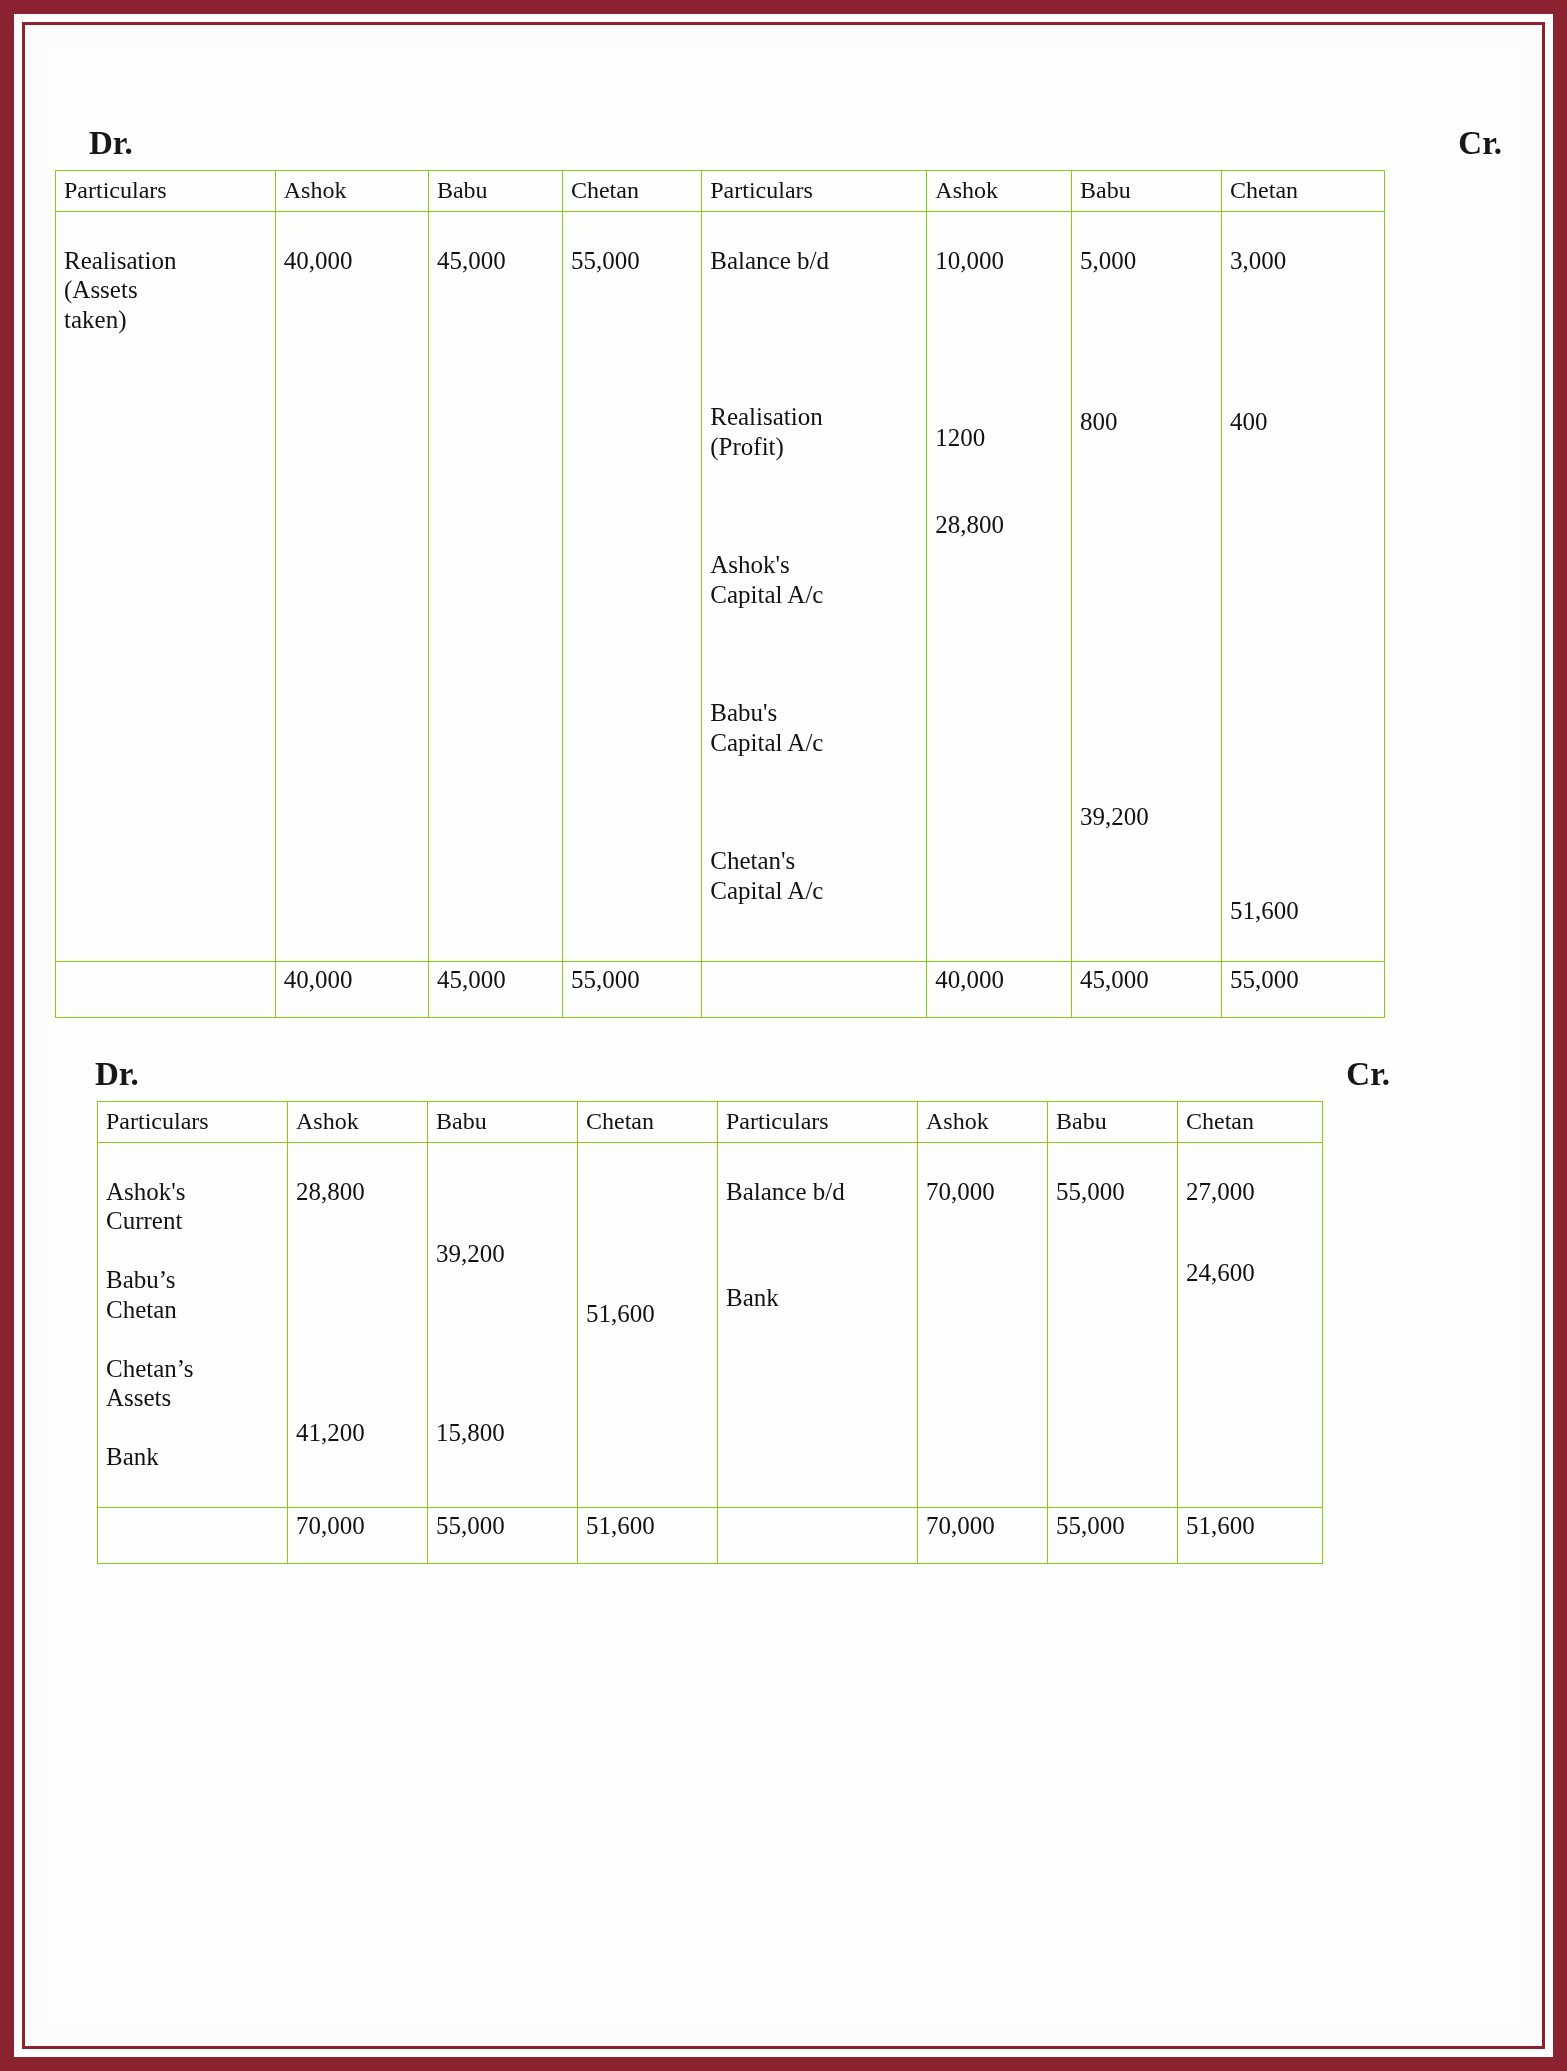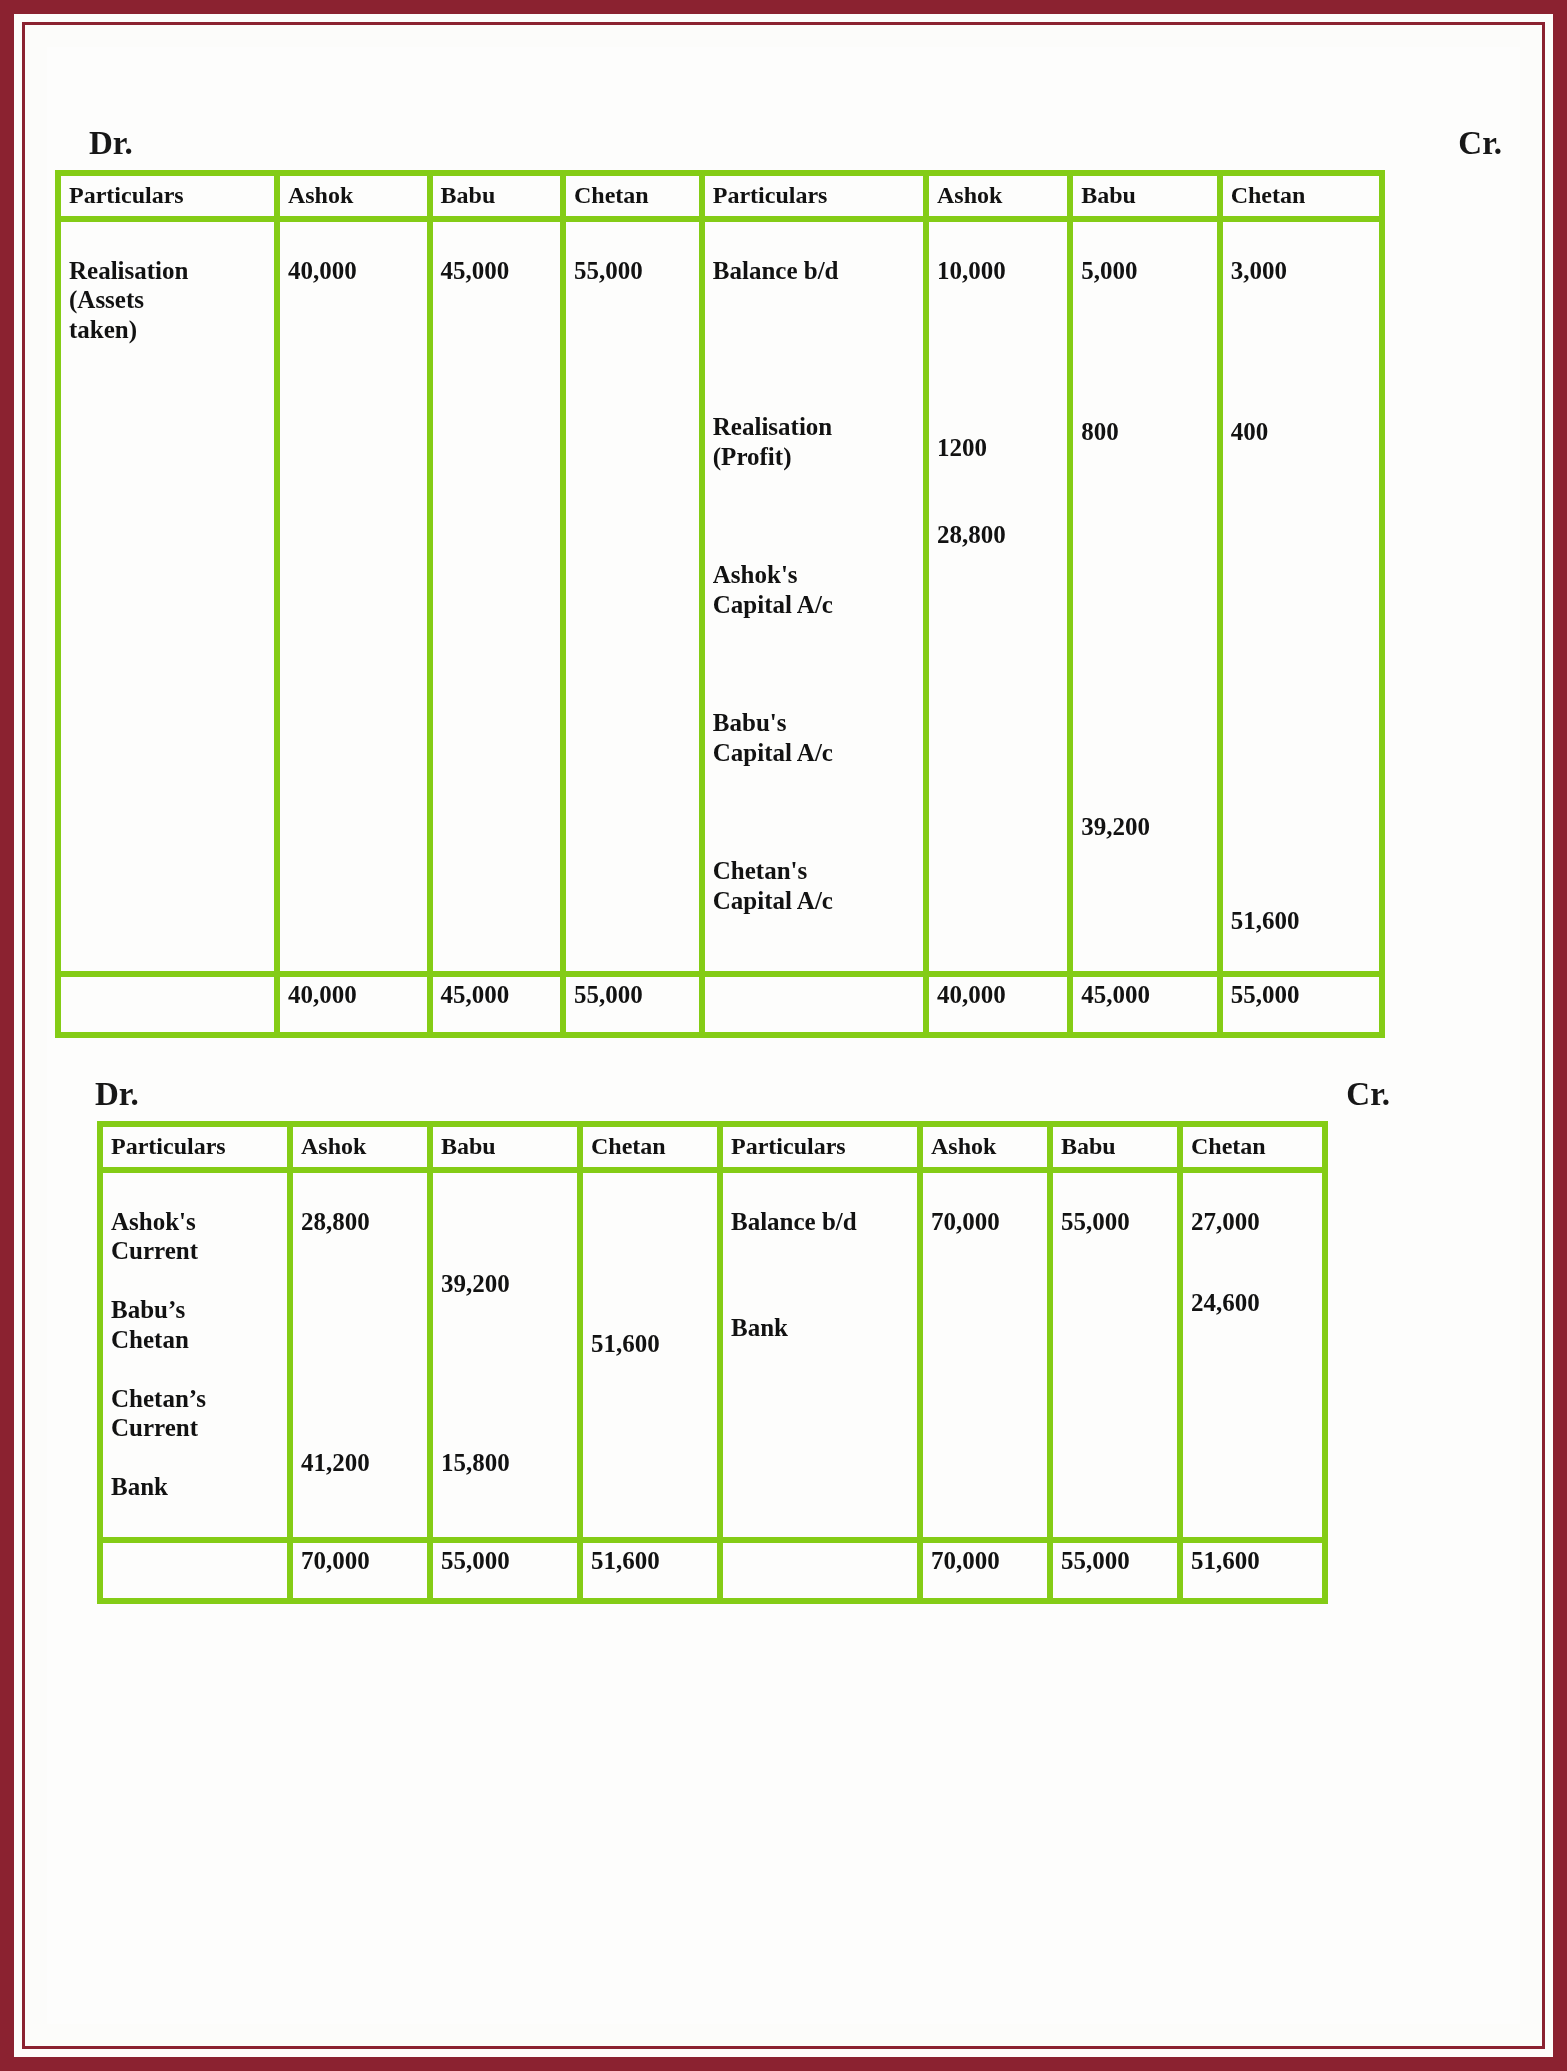--- a/index.html
+++ b/index.html
@@ -43,23 +43,23 @@
     color:#171717;
   }
   .t1-drcr{margin:78px 18px 8px 42px;}
   .t2-drcr{margin:38px 130px 8px 48px;}
   table{
     border-collapse:collapse;
     table-layout:fixed;
     background:#fdfdfc;
   }
   table td,table th{
-    border:6px solid #84cc16;
+    border:1px solid #84cc16;
     vertical-align:top;
-    font-weight:bold;
+    font-weight:normal;
     font-size:25px;
     line-height:1.18;
     padding:4px 8px 6px 8px;
     color:#121212;
     text-align:left;
     white-space:pre-line;
   }
   table th{font-size:24px;padding-top:5px;padding-bottom:7px;}
   
   #current-accounts{
@@ -228,21 +228,21 @@
           </tr>
         </thead>
         <tbody>
           <tr class="body-row-2">
             <td>
               <span class="cell-stack">Ashok's
  Current</span>
               <span class="cell-stack">Babu’s
 Chetan</span>
               <span class="cell-stack">Chetan’s
-Current</span>
+Assets</span>
               <span class="cell-stack">Bank</span>
             </td>
             <td>
               <span class="num">28,800</span>
               <span class="num pull-6" style="margin-top:182px">41,200</span>
             </td>
             <td>
               <span class="num" style="margin-top:62px">39,200</span>
               <span class="num" style="margin-top:120px">15,800</span>
             </td>

